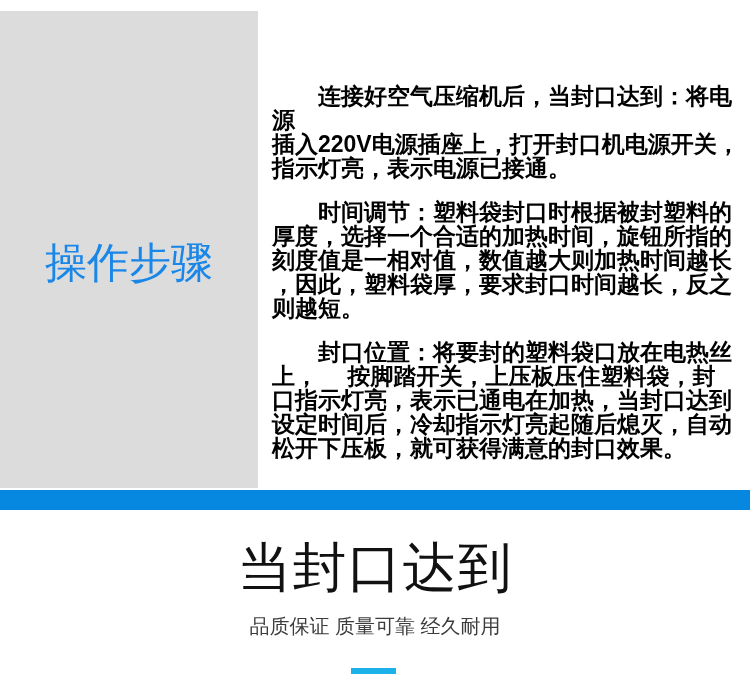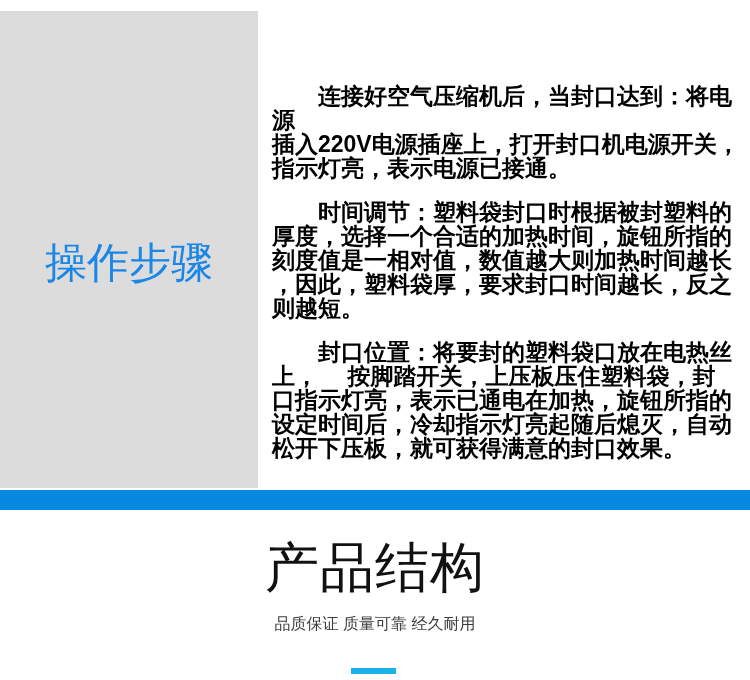--- a/index.html
+++ b/index.html
@@ -80,21 +80,21 @@
     color: #111111;
     letter-spacing: 1px;
   }
   .structure-subtitle {
     position: absolute;
     left: 0;
     top: 614px;
     width: 100%;
     margin: 0;
     text-align: center;
-    font-size: 16px;
+    font-size: 20px;
     line-height: 1.2;
     font-weight: 400;
     color: #3c3c3c;
   }
   .title-dash {
     position: absolute;
     left: 351px;
     top: 668px;
     width: 45px;
     height: 6px;
@@ -115,27 +115,27 @@
       <p>　　连接好空气压缩机后，当封口达到：将电源
 插入220V电源插座上，打开封口机电源开关，
 指示灯亮，表示电源已接通。</p>
       <p>　　时间调节：塑料袋封口时根据被封塑料的
 厚度，选择一个合适的加热时间，旋钮所指的
 刻度值是一相对值，数值越大则加热时间越长
 ，因此，塑料袋厚，要求封口时间越长，反之
 则越短。</p>
       <p>　　封口位置：将要封的塑料袋口放在电热丝
 上，　 按脚踏开关，上压板压住塑料袋，封
-口指示灯亮，表示已通电在加热，旋钮所指的
+口指示灯亮，表示已通电在加热，当封口达到
 设定时间后，冷却指示灯亮起随后熄灭，自动
 松开下压板，就可获得满意的封口效果。</p>
     </div>
   </section>
 
   <div class="divider-bar"></div>
 
   <section>
-    <h1 class="structure-title">产品结构</h1>
+    <h1 class="structure-title">当封口达到</h1>
     <p class="structure-subtitle">品质保证 质量可靠 经久耐用</p>
     <div class="title-dash"></div>
   </section>
 
 </div>
 
 </body></html>

